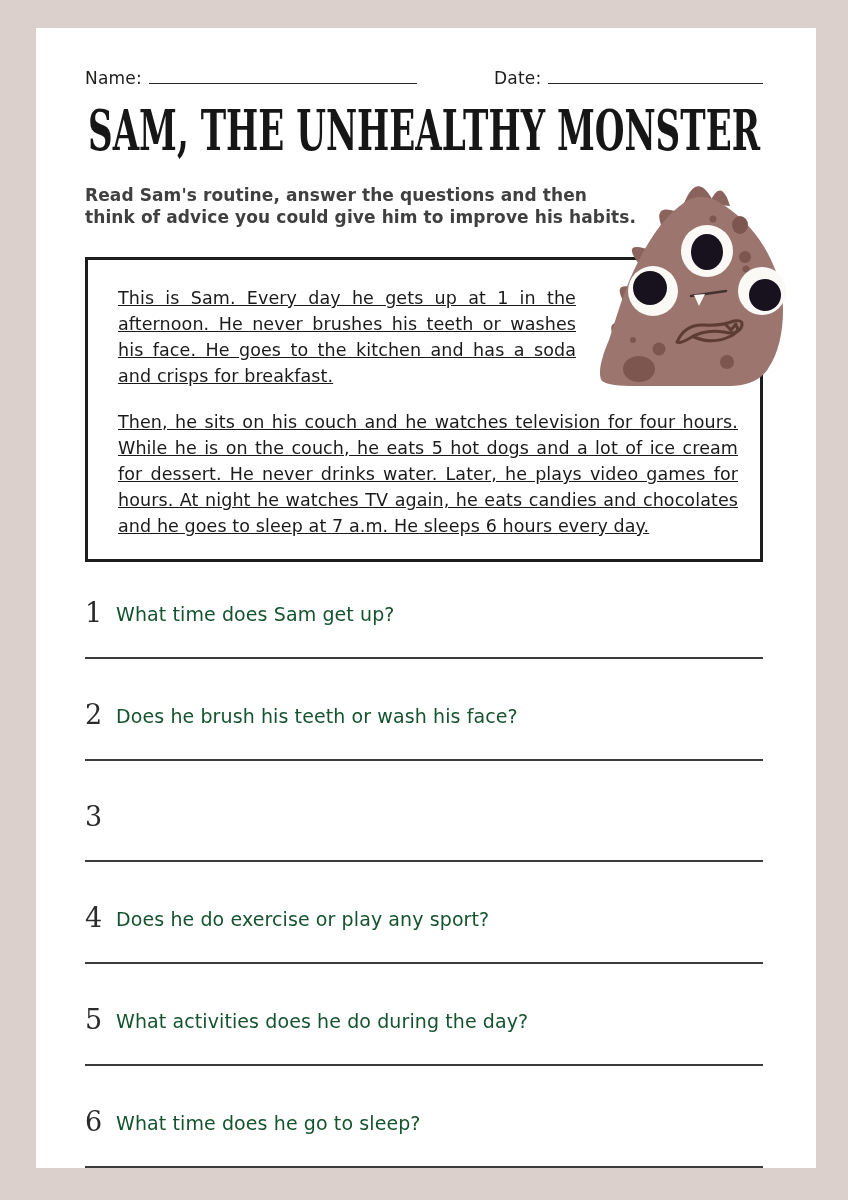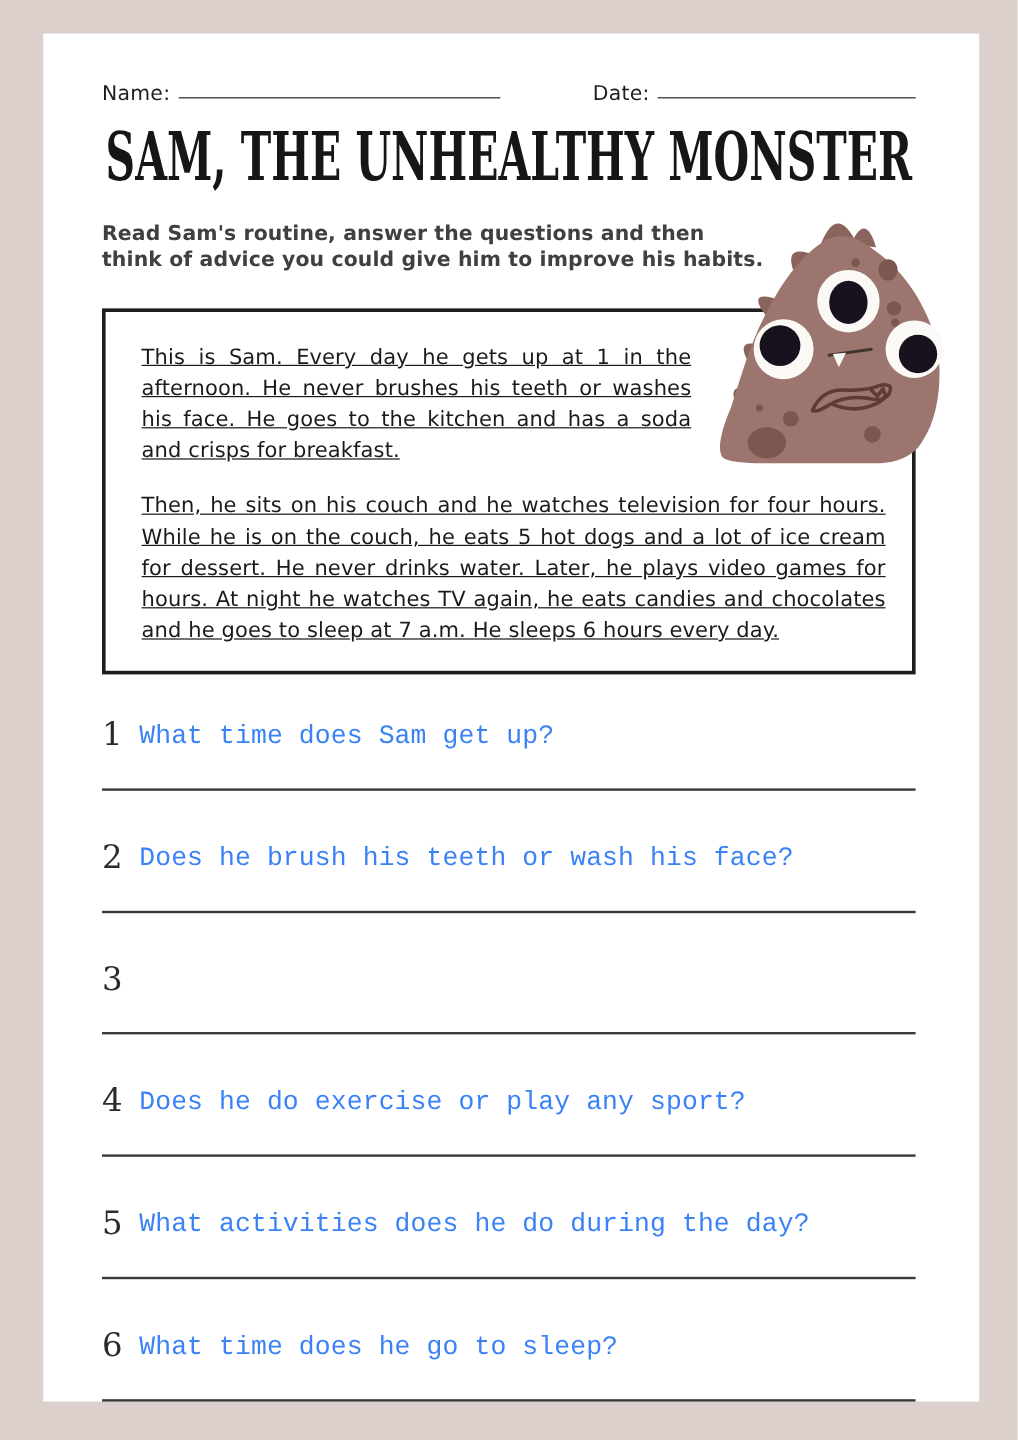--- a/index.html
+++ b/index.html
@@ -19,21 +19,21 @@
   }
   .content { padding: 0 53px 0 49px; }
 
   
   .name-date-row {
     display: flex; align-items: flex-end;
     padding-top: 40px;
     font-size: 17px;
     letter-spacing: 0.2px;
   }
-  .field-group { display: flex; align-items: flex-start; }
+  .field-group { display: flex; align-items: center; }
   .field-group.name { width: 332px; }
   .field-group.date { margin-left: 77px; flex: 1; }
   .field-label { white-space: nowrap; padding-bottom: 0px; }
   .field-line {
     flex: 1; margin-left: 7px; margin-bottom: 3px;
     border-bottom: 1.7px solid #262626; height: 14px;
   }
 
   
   .title-wrap { margin-top: 16px; }
@@ -91,26 +91,25 @@
   .question-row { display: flex; align-items: flex-start; }
   .q-number {
     font-family: "DejaVu Serif", serif;
     font-size: 27px;
     line-height: 27px;
     width: 31px;
     color: #2b2b2b;
     flex: 0 0 31px;
   }
   .q-text {
-    font-size: 22px;
+    font-size: 19px;
     line-height: 26px;
     padding-top: 2px;
-    color: #3b82f6;
+    color: #14532d;
     letter-spacing: 0.1px;
-    font-family: Liberation Mono, monospace;
   }
   .answer-line {
     margin-top: 30px;
     border-bottom: 2px solid #3b3b3b;
     height: 0;
     width: 678px;
   }
 </style>
 </head>
 <body>

